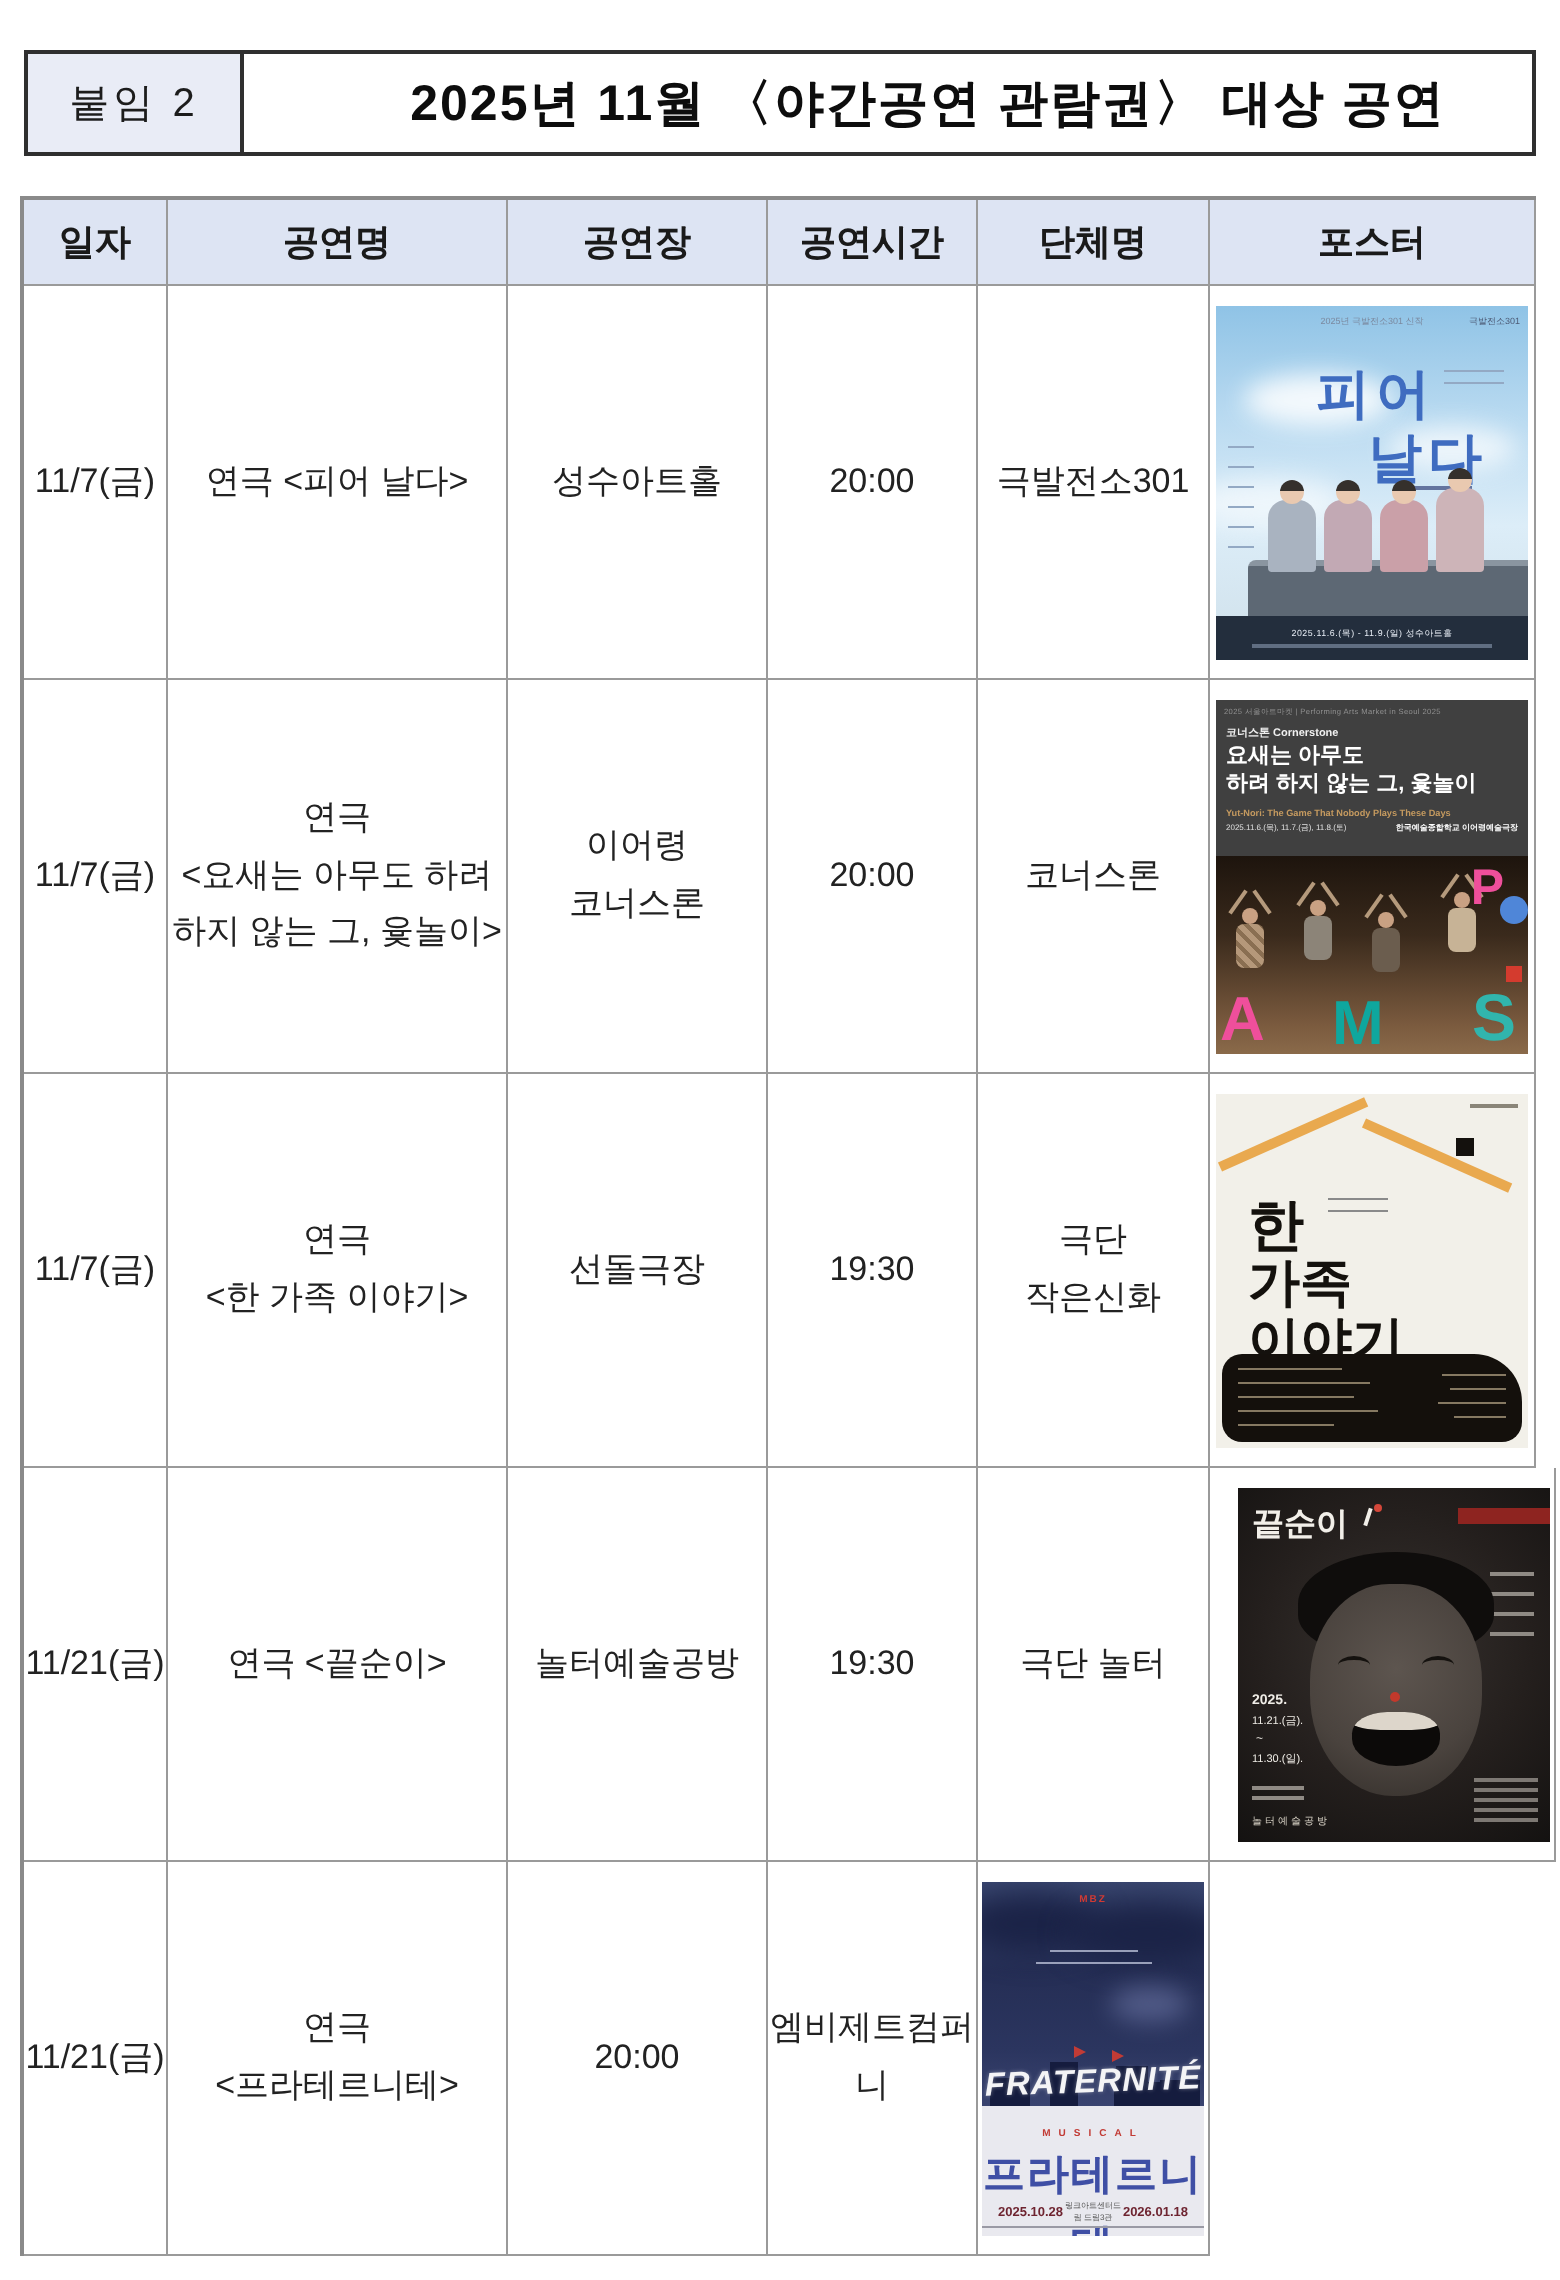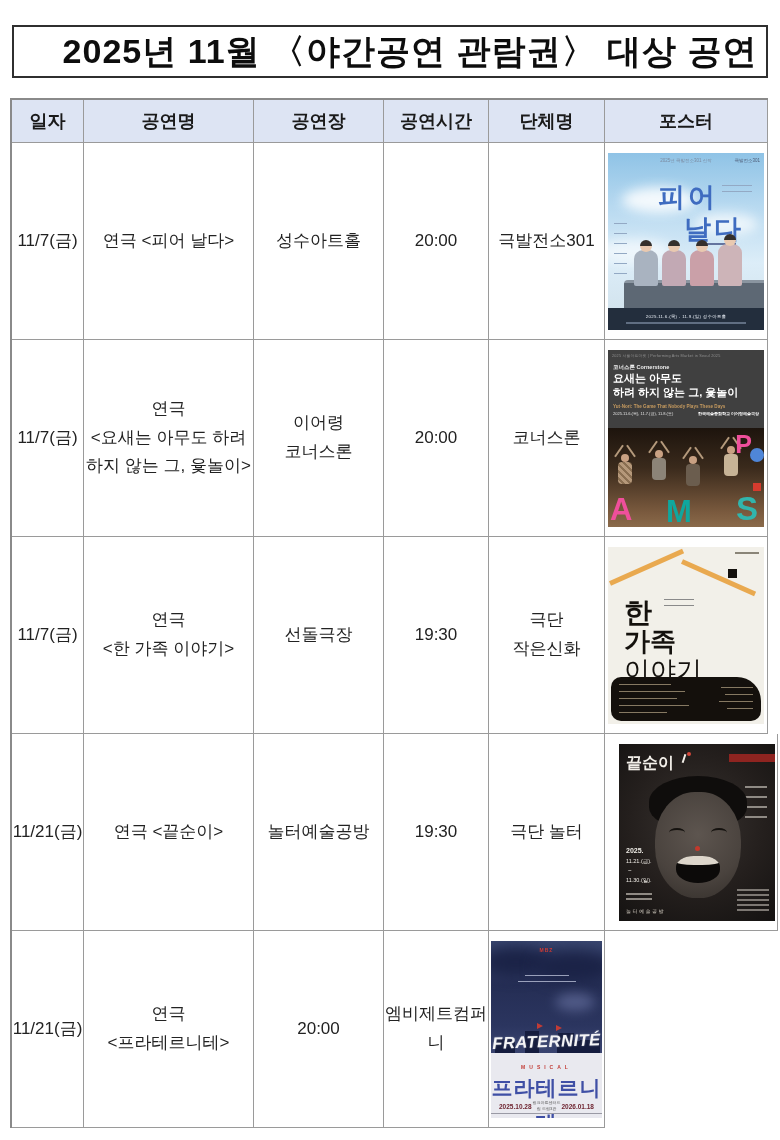--- a/index.html
+++ b/index.html
@@ -6,21 +6,21 @@
   html,body { background:#fff; }
   body { font-family:"Liberation Sans", sans-serif; }
   .page { position:relative; width:780px; height:1140px; background:#fff; overflow:hidden; }
 
   
   .header-box { position:absolute; left:12px; top:25px; width:756px; height:53px;
     border:2px solid #2f2f2f; display:flex; background:#fff; }
   .badge { width:108px; background:#e9ecf6; border-right:2px solid #2f2f2f;
     display:flex; align-items:center; justify-content:center; font-size:20px; color:#1c1c1c; letter-spacing:2px; }
   .doc-title { flex:1; display:flex; align-items:center; justify-content:center;
-    font-size:34px; font-weight:bold; color:#0d0d0d; letter-spacing:1px;margin-left:40px; }
+    font-size:25px; font-weight:bold; color:#0d0d0d; letter-spacing:1px;margin-left:40px; }
 
   
   .table { position:absolute; left:10px; top:98px; width:758px;
     border-top:2px solid #8a8a8a; border-left:2px solid #8a8a8a; }
   .tr { display:grid; grid-template-columns:72px 170px 130px 105px 116px 1fr; }
   .td { border-right:1px solid #9a9a9a; border-bottom:1px solid #9a9a9a;
     display:flex; align-items:center; justify-content:center; text-align:center;
     font-size:17px; color:#222; line-height:1.7; white-space:pre-line; }
   .thead .td { height:43px; background:#dde4f3; font-size:18px; font-weight:600; color:#1a1a1a; line-height:1; }
   .tbody .td { height:197px; }
@@ -80,21 +80,21 @@
 
   
   .p3 { background:#f2f0e9; }
   .p3 .tr-mark { top:5px; right:5px; width:24px; height:2px; background:#8a8578; }
   .p3 .roofL { top:34px; left:2px; width:80px; height:5px; background:#e9a94f; transform:rotate(-24deg); transform-origin:left center; }
   .p3 .roofR { top:12px; left:74px; width:80px; height:5px; background:#e9a94f; transform:rotate(24deg); transform-origin:left center; }
   .p3 .chim { top:22px; left:120px; width:9px; height:9px; background:#14110d; }
   .p3-t1 { position:absolute; top:42px; left:16px; font-size:28px; font-weight:900; color:#14110d; }
   .p3 .nln { left:56px; width:30px; height:1.5px; background:#8a8a8a; }
   .p3-t2 { position:absolute; top:72px; left:16px; font-size:26px; font-weight:900; color:#14110d; }
-  .p3-t3 { position:absolute; top:101px; left:16px; font-size:26px; font-weight:400; color:#14110d; }
+  .p3-t3 { position:absolute; top:101px; left:16px; font-size:26px; font-weight:700; color:#14110d; }
   .p3-date { position:absolute; top:138px; left:0; width:100%; text-align:center; font-size:6.5px; font-weight:800; color:#191512; }
   .p3-blob { position:absolute; left:3px; right:3px; bottom:3px; height:44px; background:#14100c; border-radius:10px 24px 10px 10px; }
   .p3-blob i { position:absolute; height:1.6px; background:#9a8c72; opacity:.85; }
 
   
   .p4 { background:radial-gradient(circle at 50% 45%, #37322f 0%, #241f1d 55%, #141211 100%);margin-left:12px; }
   .p4-title { position:absolute; top:5px; left:7px; font-size:16px; font-weight:900; color:#f2efe9; }
   .p4 .ddl1 { top:10px; left:64px; width:2px; height:9px; background:#f2efe9; transform:rotate(18deg); }
   .p4 .ddl2 { top:8px; left:68px; width:4px; height:4px; background:#d4473a; border-radius:50%; }
   .p4 .banner { top:10px; right:0; width:46px; height:8px; background:#8e2420; }
@@ -136,20 +136,21 @@
   .p5-dates .dt { font-size:6.5px; font-weight:900; color:#6e2430; }
   .p5-dates .vn { font-size:4px; color:#555; }
   .p5 .cr5 { left:50%; transform:translateX(-50%); height:1.4px; background:#9a9aa5; }
 </style>
 </head>
 <body>
 
 <div class="page">
 
   <div class="header-box">
+    <div class="badge">붙임 2</div>
     <div class="doc-title">2025년 11월 〈야간공연 관람권〉 대상 공연</div>
   </div>
 
   <div class="table">
 
     <div class="tr thead">
       <div class="td">일자</div>
       <div class="td">공연명</div>
       <div class="td">공연장</div>
       <div class="td">공연시간</div>

